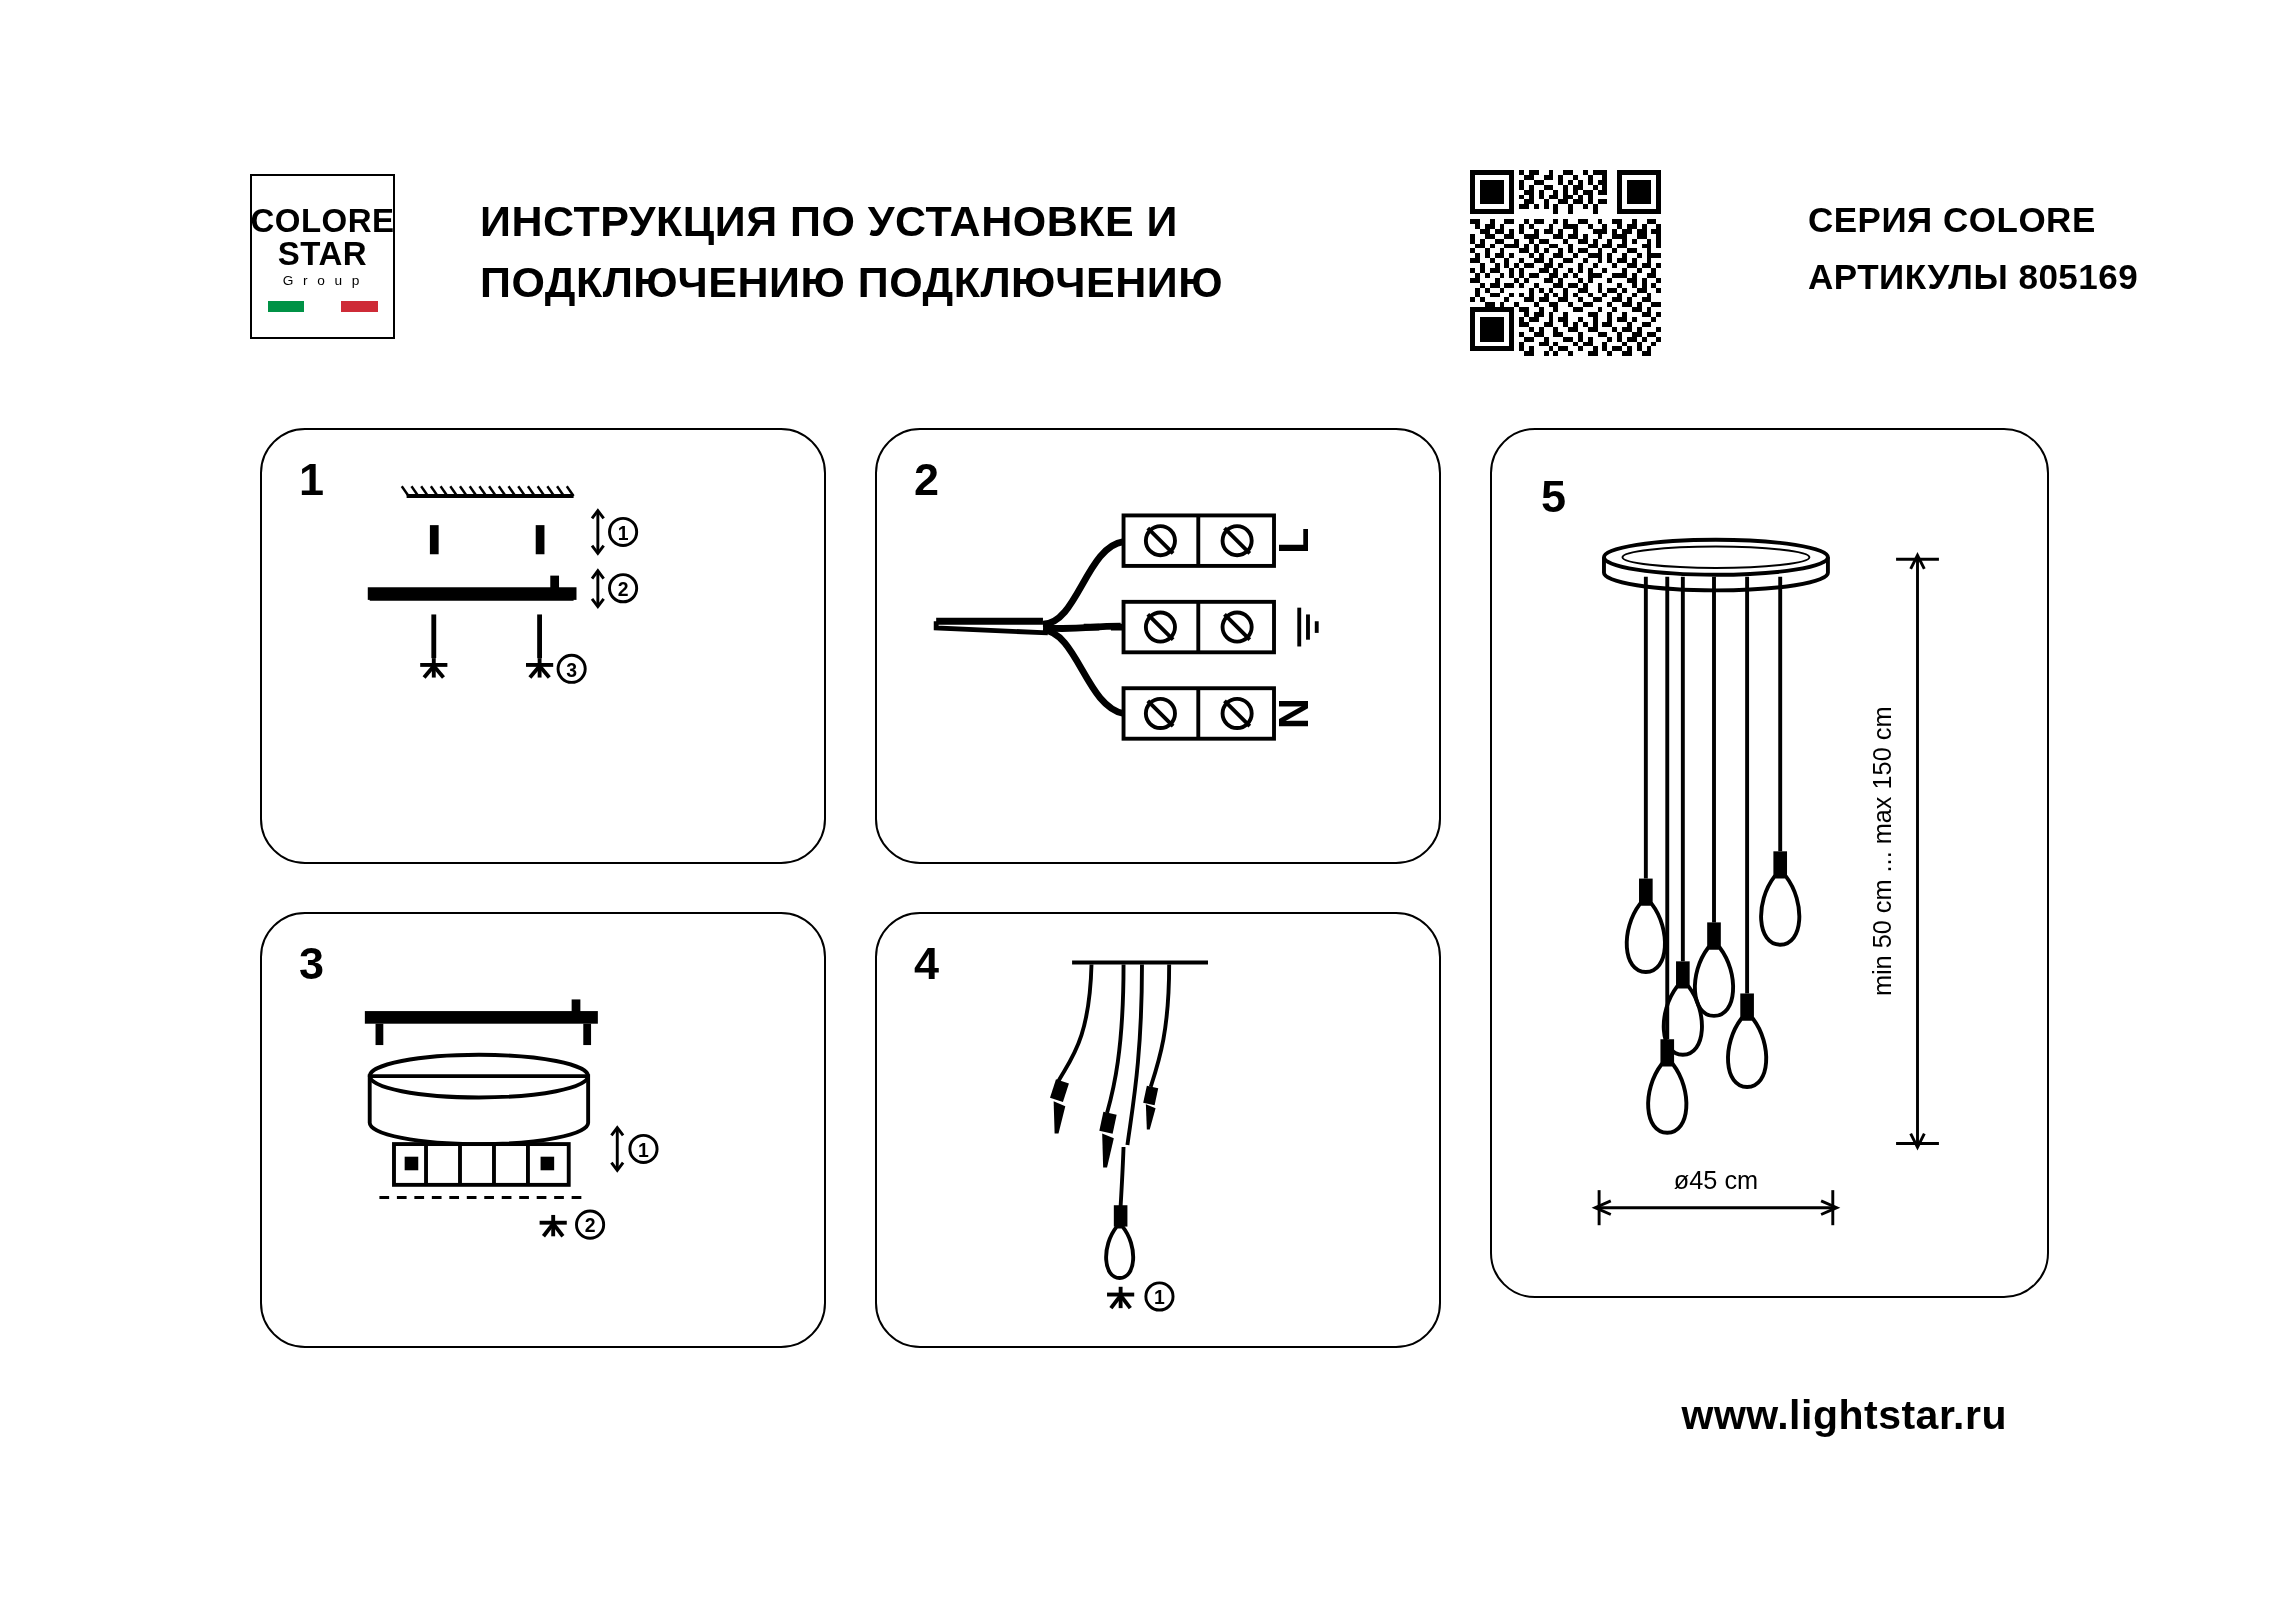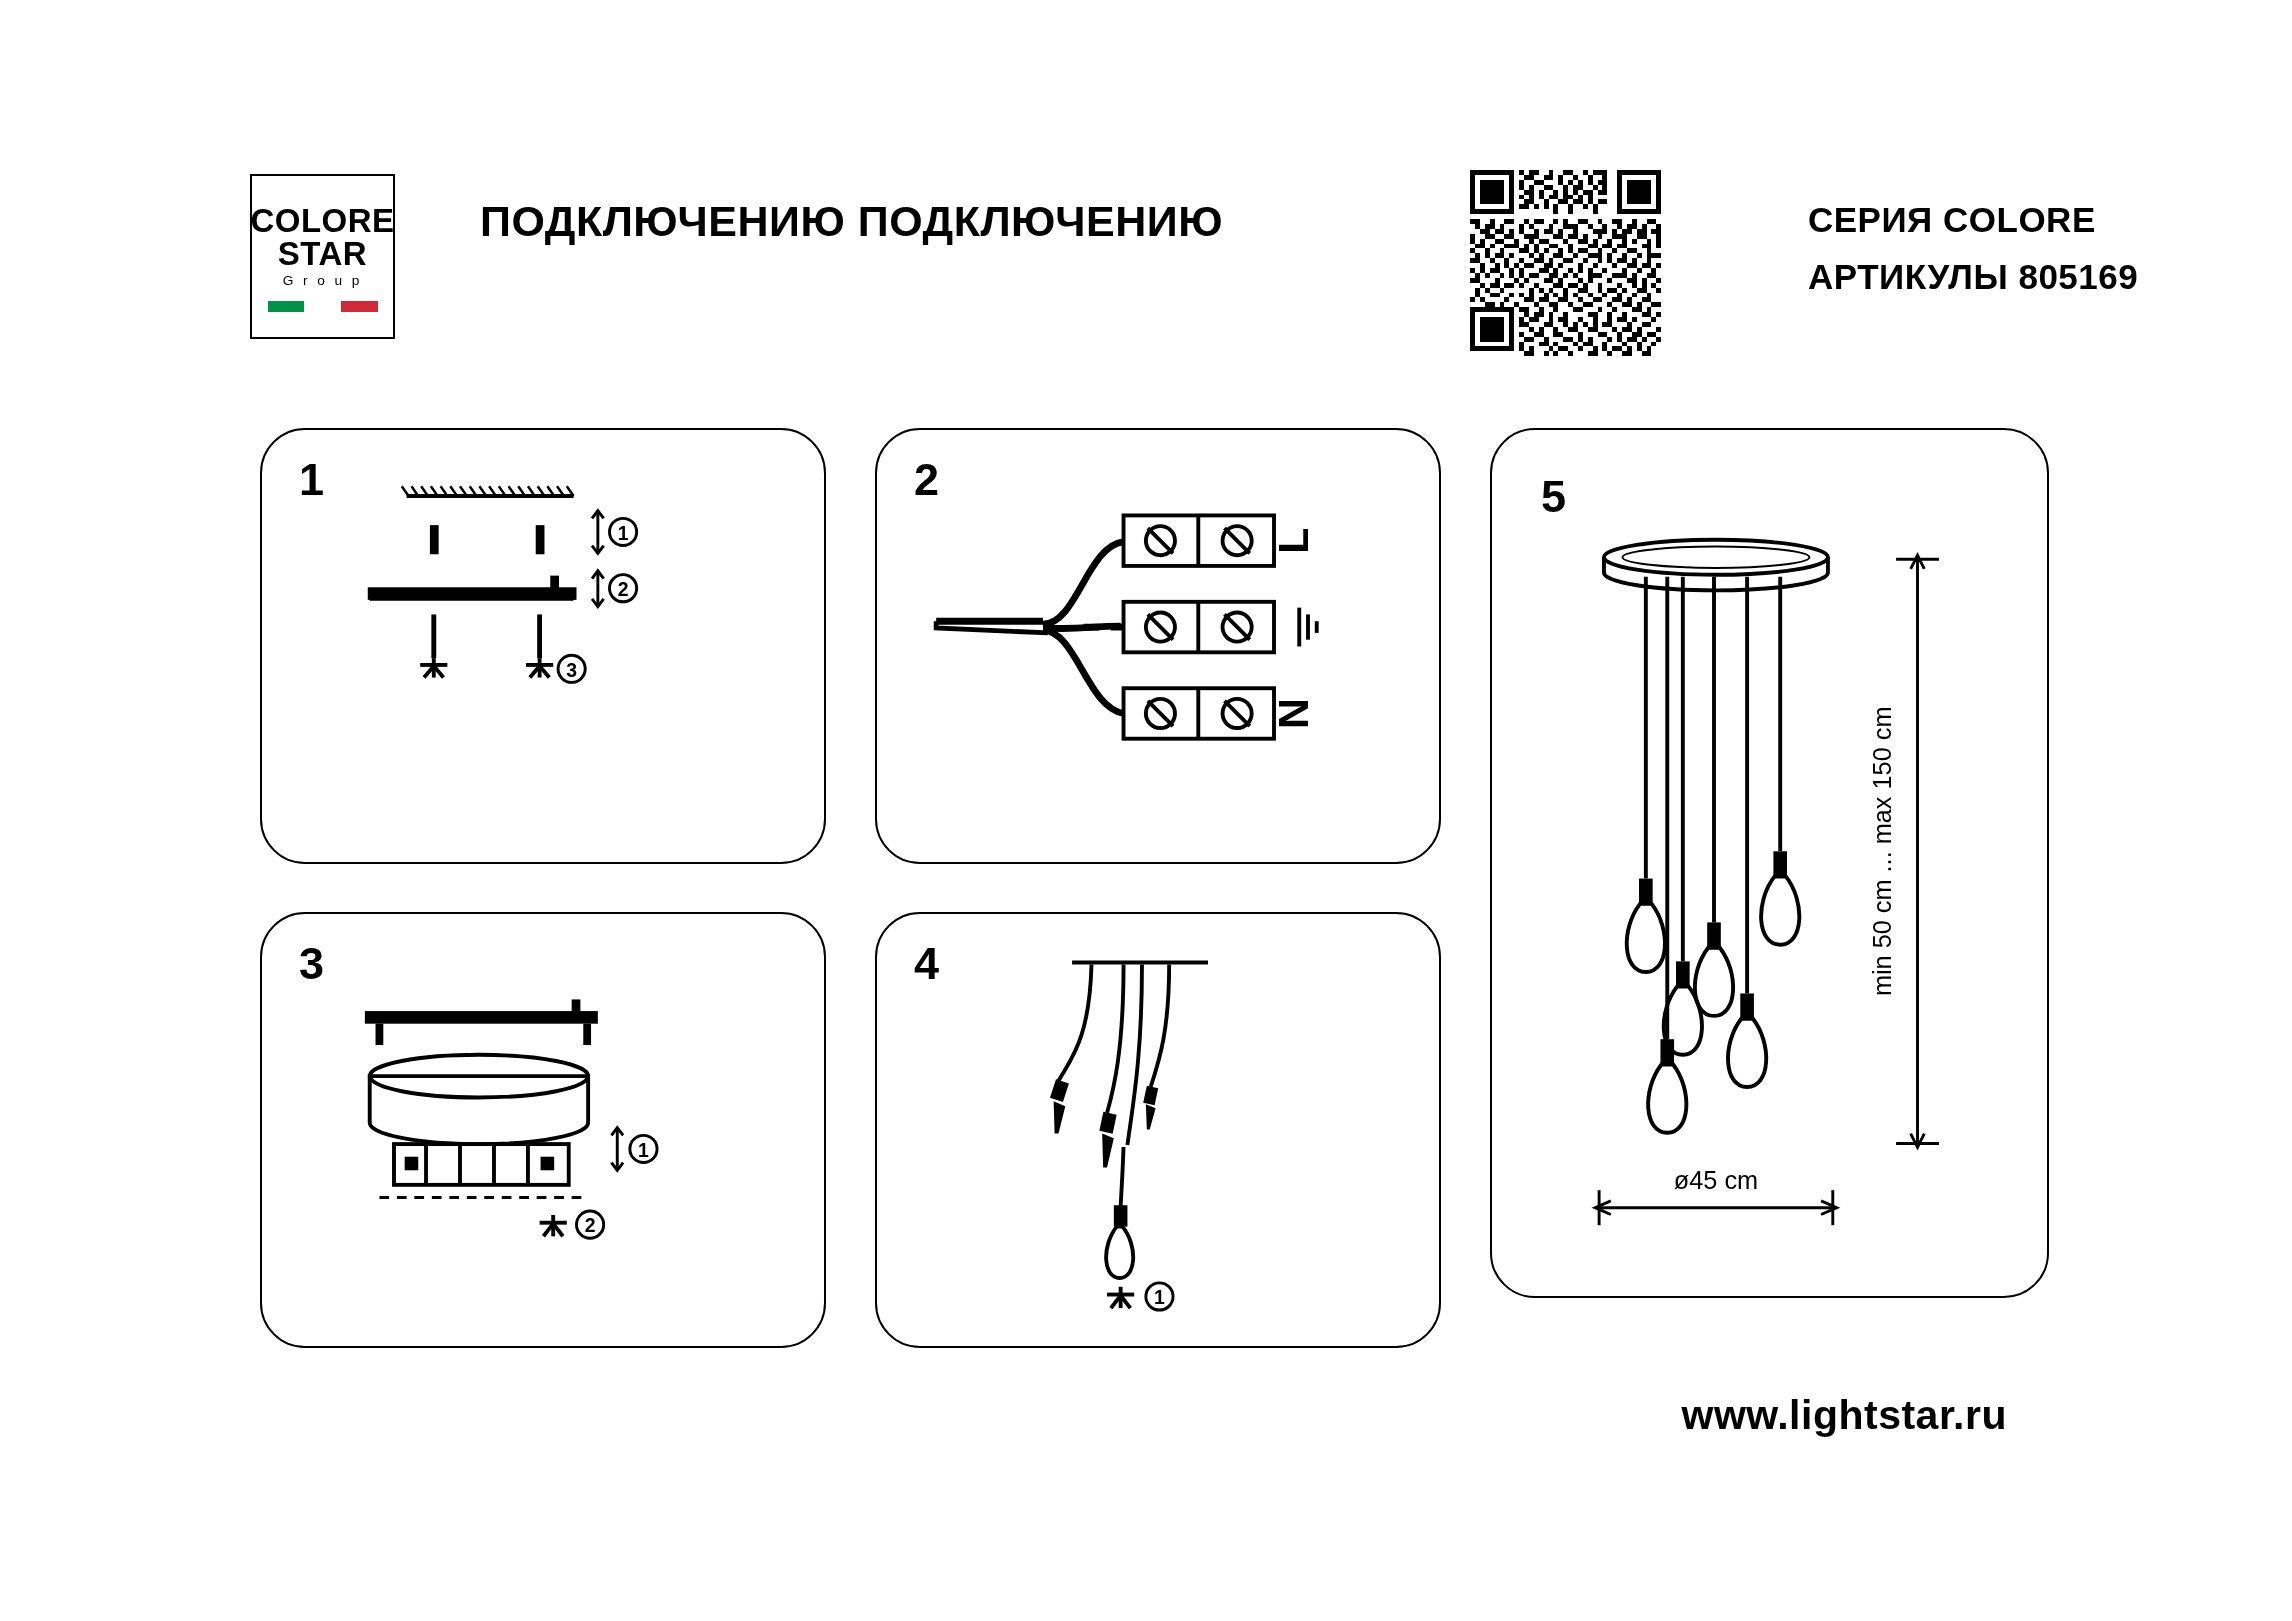--- a/index.html
+++ b/index.html
@@ -150,20 +150,21 @@
       <div class="logo-line">STAR</div>
       <div class="logo-group">G r o u p</div>
       <div class="logo-flag">
         <i class="flag-green"></i>
           <i class="flag-white"></i>
           <i class="flag-red"></i>
       </div>
     </div>
 
     <div class="title">
+      <div>ИНСТРУКЦИЯ ПО УСТАНОВКЕ И</div>
       <div>ПОДКЛЮЧЕНИЮ ПОДКЛЮЧЕНИЮ</div>
     </div>
 
     <div class="qr">
       <svg width="211" height="196" viewBox="0 0 43 40" shape-rendering="crispEdges">
         <rect x="0" y="0" width="43" height="40" fill="#fff"></rect>
         <g fill="#000">
 
           <rect x="0" y="0" width="9" height="9"></rect>
             <rect x="1" y="1" width="7" height="7" fill="#fff"></rect>

